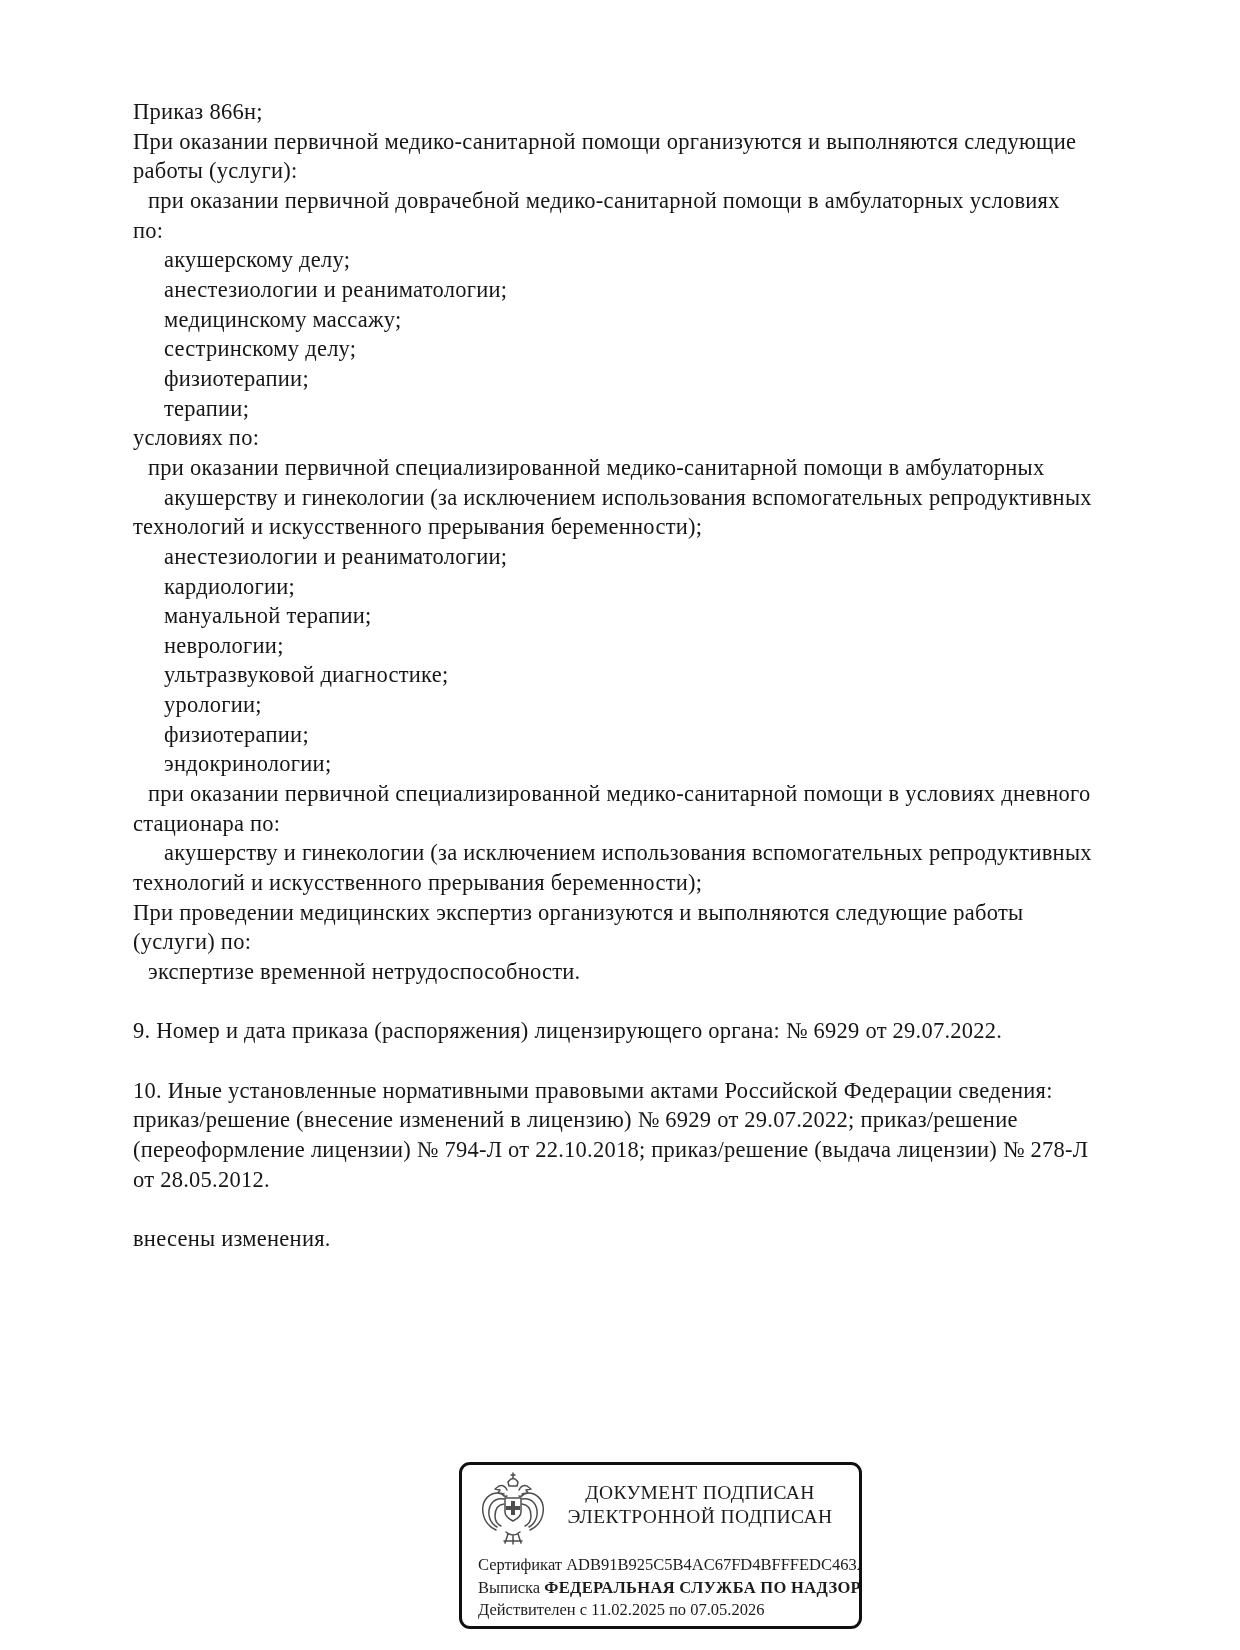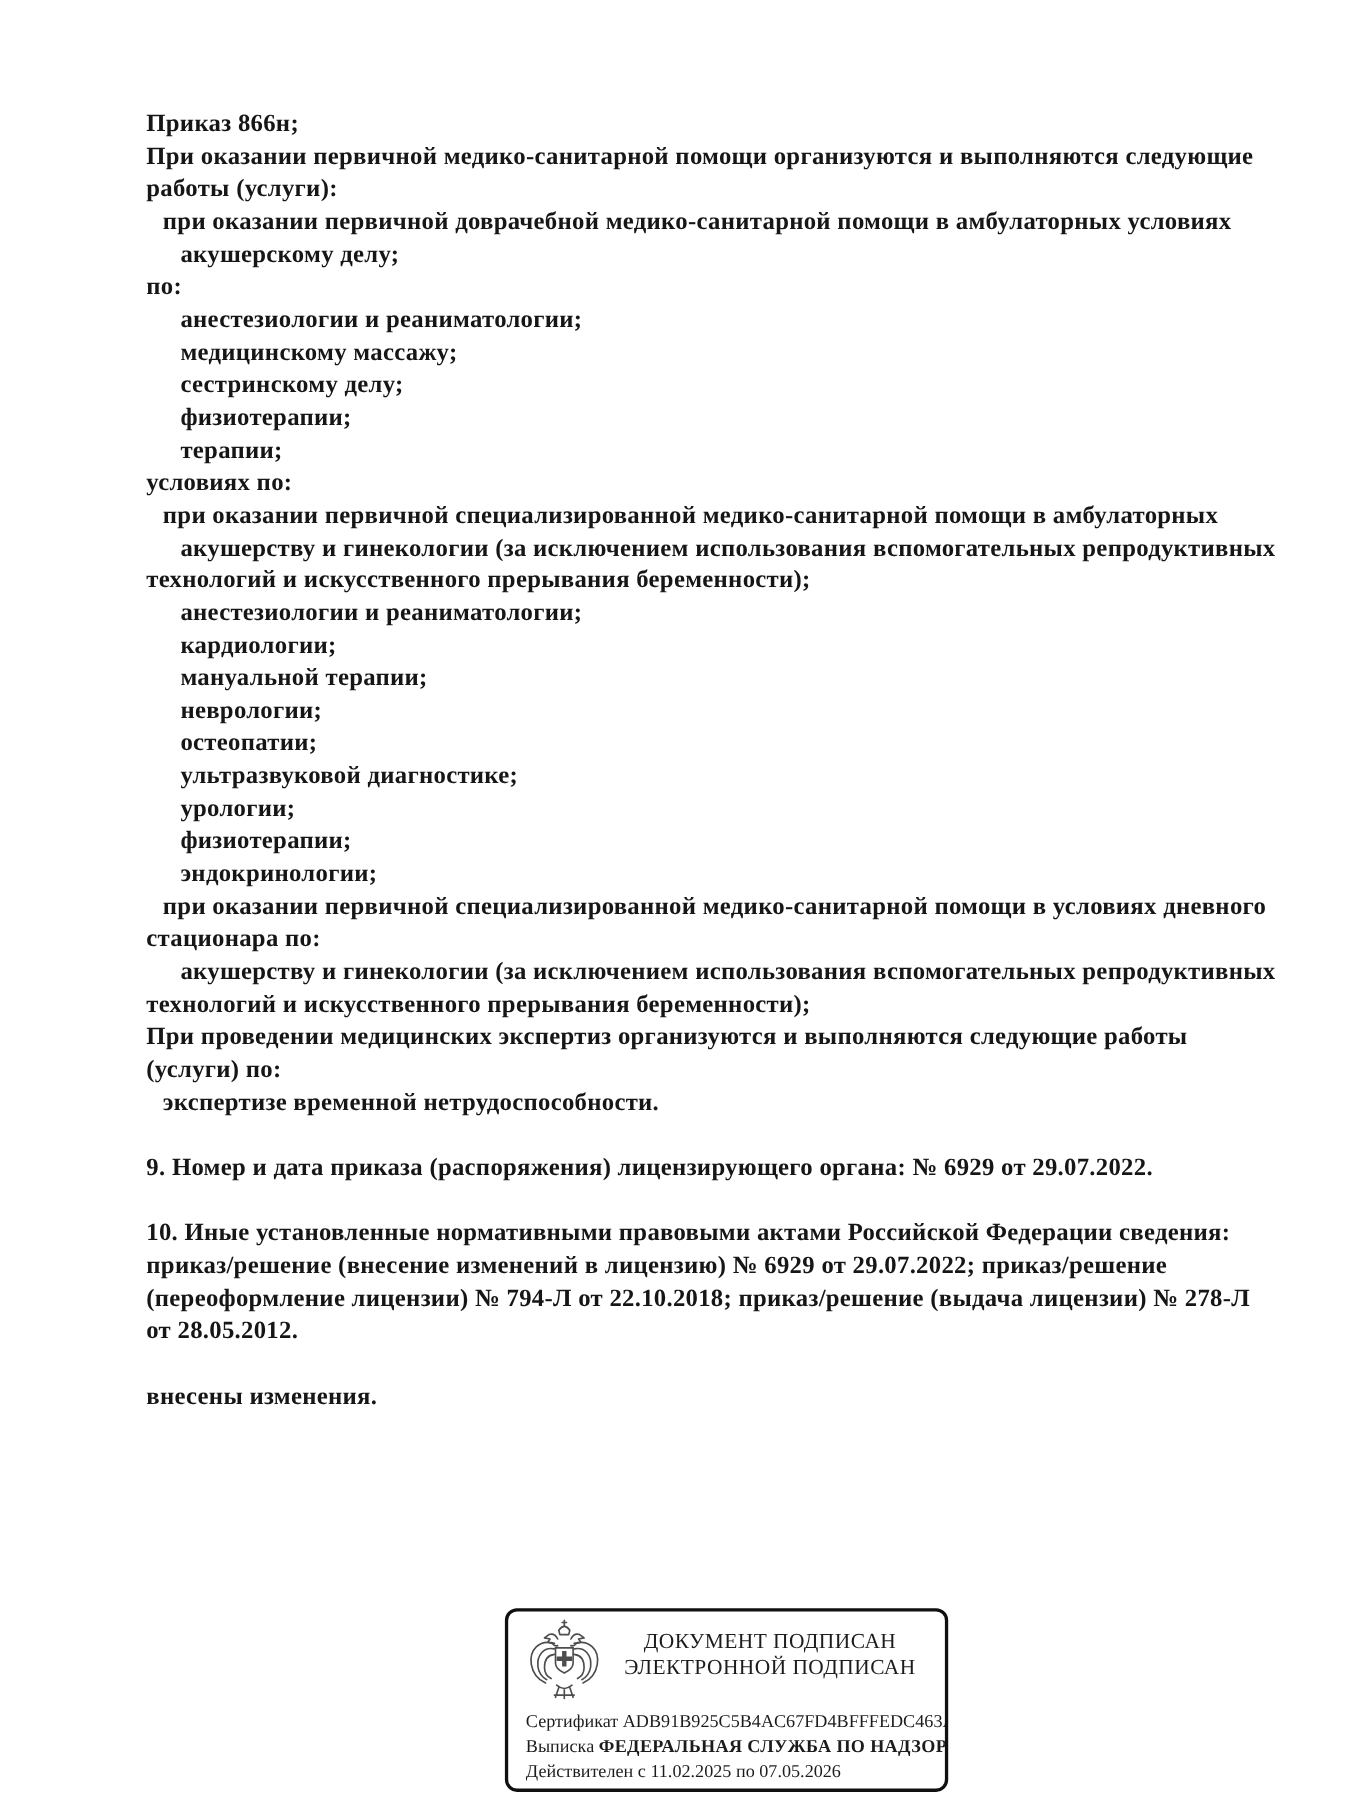--- a/index.html
+++ b/index.html
@@ -5,21 +5,21 @@
   html,body{margin:0;padding:0;}
   body{
     width:1240px;height:1650px;position:relative;background:#ffffff;
     font-family:"Liberation Serif","DejaVu Serif",serif;color:#161616;
     overflow:hidden;
   }
   .doc{
     position:absolute;left:133px;top:97px;width:1010px;
     font-size:22.5px;line-height:29.66px;letter-spacing:0.25px;
   }
-  .line{white-space:pre;height:29.66px;overflow:visible;font-weight:bold;}
+  .line{white-space:pre;height:29.66px;overflow:visible;}
   .ind1{padding-left:15px;}
   .ind2{padding-left:31px;}
   .stamp{
     position:absolute;left:459px;top:1462px;width:403px;height:167px;
     box-sizing:border-box;border:3px solid #101010;border-radius:11px;
     overflow:hidden;background:#ffffff;
   }
   .emblem{position:absolute;left:13px;top:5px;width:76px;height:78px;}
   .stamp-title{
     position:absolute;left:92px;top:16px;width:292px;text-align:center;
@@ -32,36 +32,35 @@
   .stamp-info .bold{font-weight:bold;letter-spacing:0.3px;}
 </style>
 </head>
 <body>
 
 <div class="doc">
     <div class="line">Приказ 866н;</div>
     <div class="line">При оказании первичной медико-санитарной помощи организуются и выполняются следующие</div>
     <div class="line">работы (услуги):</div>
     <div class="line ind1">при оказании первичной доврачебной медико-санитарной помощи в амбулаторных условиях</div>
+    <div class="line">по:</div>
     <div class="line ind2">акушерскому делу;</div>
-    <div class="line">по:</div>
     <div class="line ind2">анестезиологии и реаниматологии;</div>
     <div class="line ind2">медицинскому массажу;</div>
     <div class="line ind2">сестринскому делу;</div>
     <div class="line ind2">физиотерапии;</div>
     <div class="line ind2">терапии;</div>
     <div class="line">условиях по:</div>
     <div class="line ind1">при оказании первичной специализированной медико-санитарной помощи в амбулаторных</div>
     <div class="line ind2">акушерству и гинекологии (за исключением использования вспомогательных репродуктивных</div>
     <div class="line">технологий и искусственного прерывания беременности);</div>
     <div class="line ind2">анестезиологии и реаниматологии;</div>
     <div class="line ind2">кардиологии;</div>
     <div class="line ind2">мануальной терапии;</div>
     <div class="line ind2">неврологии;</div>
-    <div class="line ind2">остеопатии;</div>
     <div class="line ind2">ультразвуковой диагностике;</div>
     <div class="line ind2">урологии;</div>
     <div class="line ind2">физиотерапии;</div>
     <div class="line ind2">эндокринологии;</div>
     <div class="line ind1">при оказании первичной специализированной медико-санитарной помощи в условиях дневного</div>
     <div class="line">стационара по:</div>
     <div class="line ind2">акушерству и гинекологии (за исключением использования вспомогательных репродуктивных</div>
     <div class="line">технологий и искусственного прерывания беременности);</div>
     <div class="line">При проведении медицинских экспертиз организуются и выполняются следующие работы</div>
     <div class="line">(услуги) по:</div>

